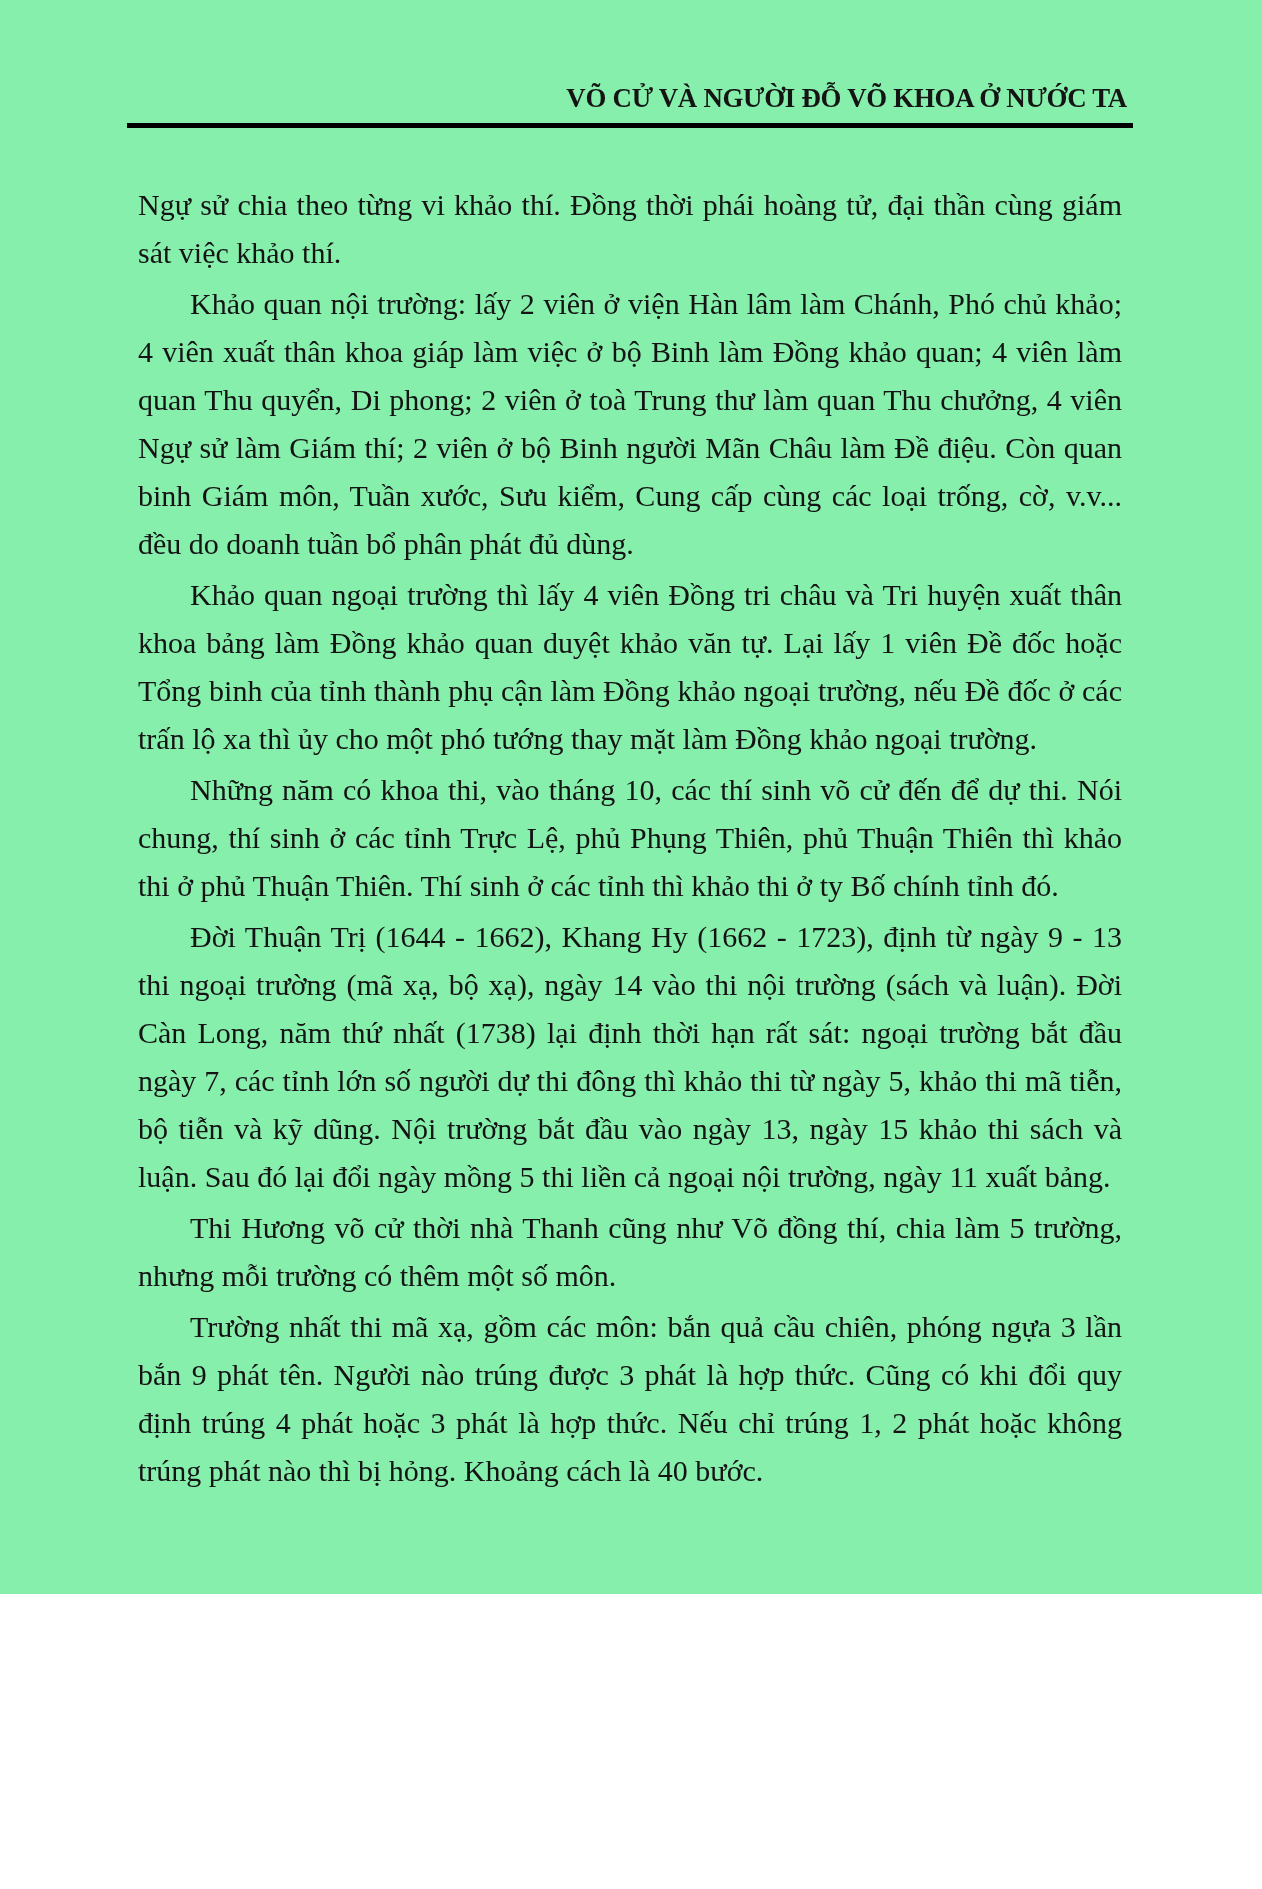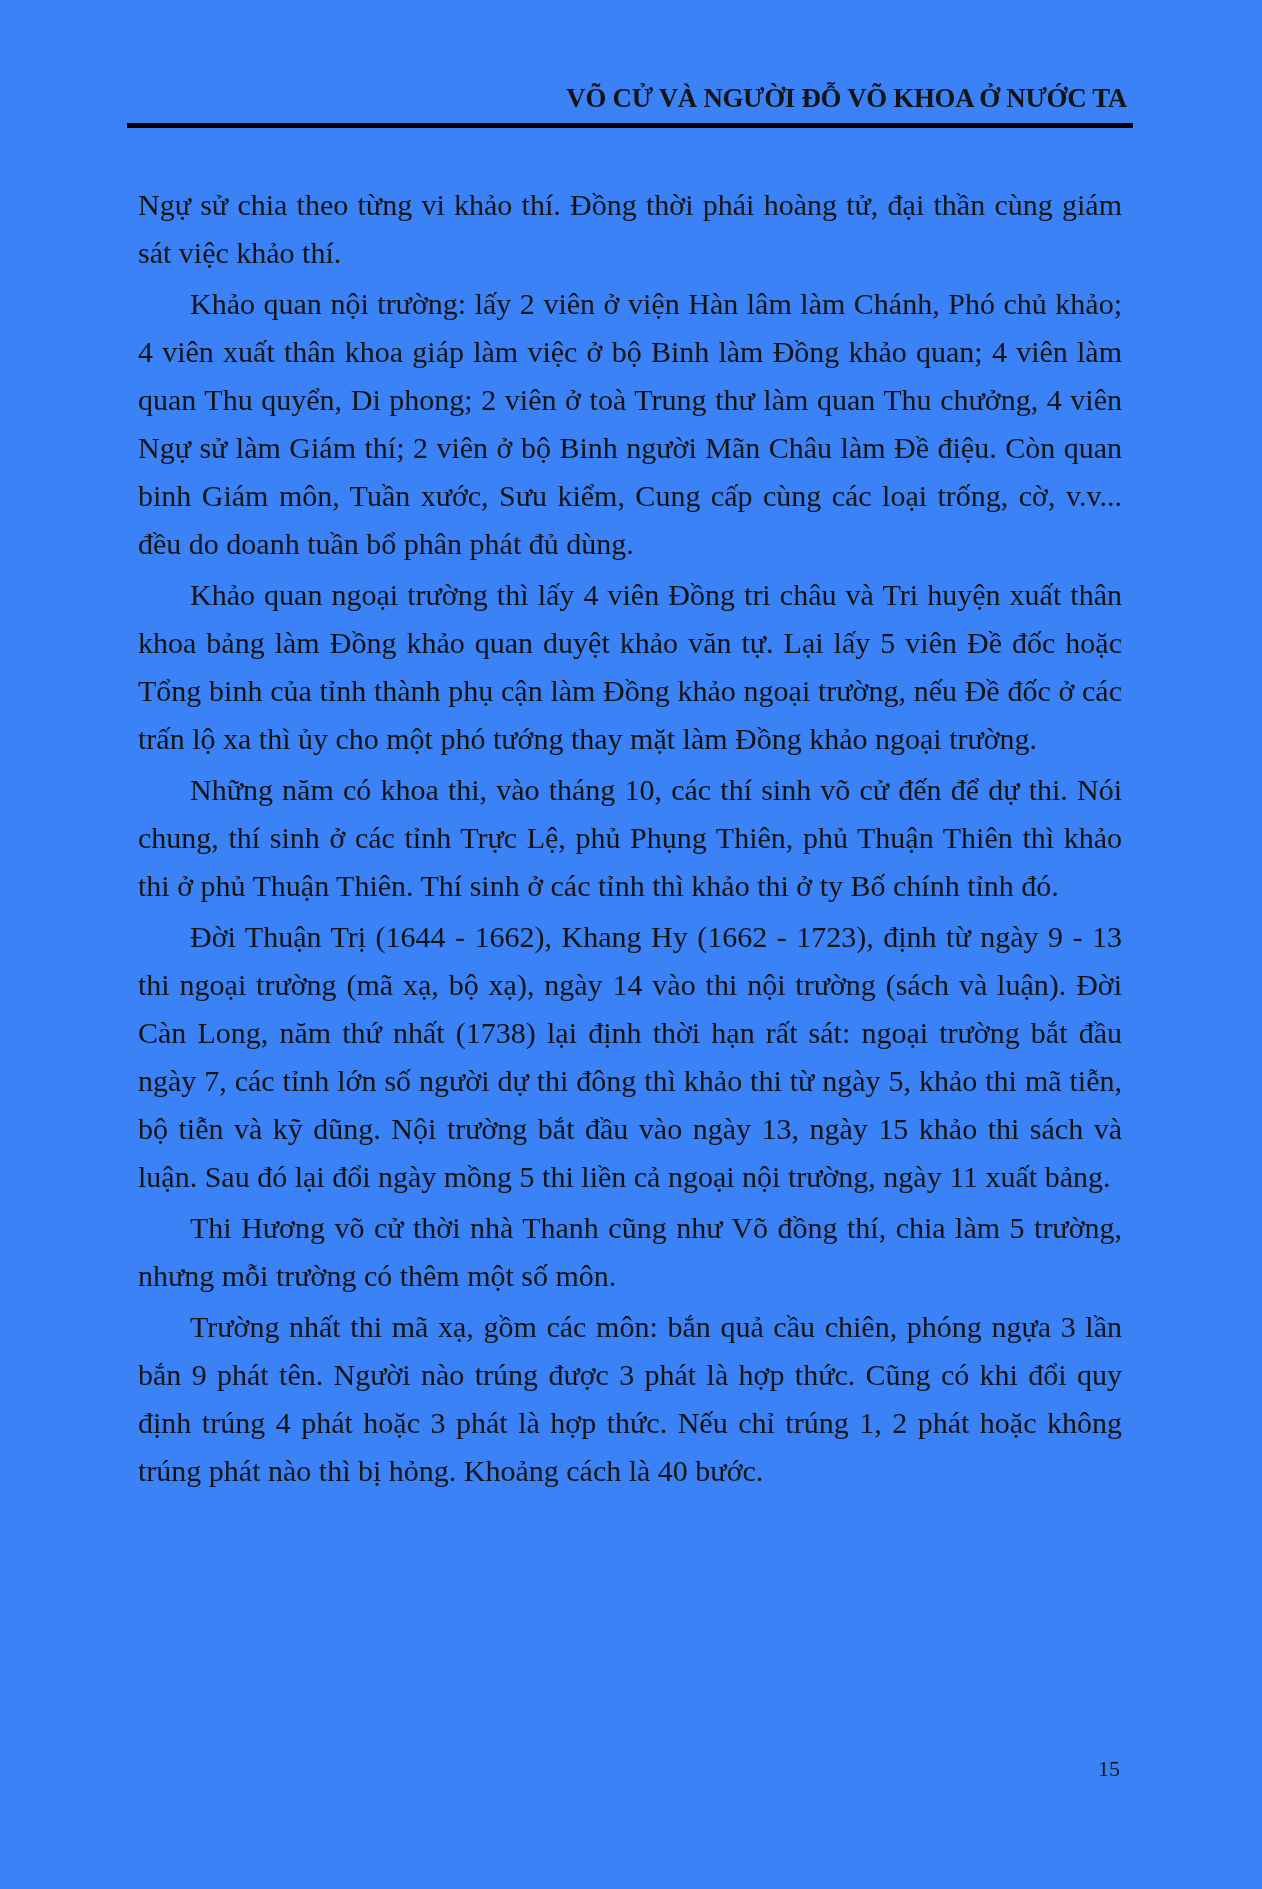--- a/index.html
+++ b/index.html
@@ -3,22 +3,22 @@
 <meta charset="utf-8">
 <style>
   html, body {
     margin: 0;
     padding: 0;
     background: #ffffff;
   }
   .page {
     position: relative;
     width: 1262px;
-    height: 1889px;
-    background: #3b82f6;
+    height: 1594px;
+    background: #86efac;
     font-family: "Liberation Serif", serif;
     color: #141414;
     overflow: hidden;
   }
   
   .running-head {
     position: absolute;
     top: 82px;
     left: 127px;
     width: 1000px;
@@ -76,21 +76,21 @@
 <div class="page">
 
   <header>
     <div class="running-head">VÕ CỬ VÀ NGƯỜI ĐỖ VÕ KHOA Ở NƯỚC TA</div>
     <div class="header-rule"></div>
   </header>
 
   <main class="body-text">
     <p class="para flush">Ngự sử chia theo từng vi khảo thí. Đồng thời phái hoàng tử, đại thần cùng giám sát việc khảo thí.</p>
     <p class="para indent">Khảo quan nội trường: lấy 2 viên ở viện Hàn lâm làm Chánh, Phó chủ khảo; 4 viên xuất thân khoa giáp làm việc ở bộ Binh làm Đồng khảo quan; 4 viên làm quan Thu quyển, Di phong; 2 viên ở toà Trung thư làm quan Thu chưởng, 4 viên Ngự sử làm Giám thí; 2 viên ở bộ Binh người Mãn Châu làm Đề điệu. Còn quan binh Giám môn, Tuần xước, Sưu kiểm, Cung cấp cùng các loại trống, cờ, v.v... đều do doanh tuần bổ phân phát đủ dùng.</p>
-    <p class="para indent">Khảo quan ngoại trường thì lấy 4 viên Đồng tri châu và Tri huyện xuất thân khoa bảng làm Đồng khảo quan duyệt khảo văn tự. Lại lấy 5 viên Đề đốc hoặc Tổng binh của tỉnh thành phụ cận làm Đồng khảo ngoại trường, nếu Đề đốc ở các trấn lộ xa thì ủy cho một phó tướng thay mặt làm Đồng khảo ngoại trường.</p>
+    <p class="para indent">Khảo quan ngoại trường thì lấy 4 viên Đồng tri châu và Tri huyện xuất thân khoa bảng làm Đồng khảo quan duyệt khảo văn tự. Lại lấy 1 viên Đề đốc hoặc Tổng binh của tỉnh thành phụ cận làm Đồng khảo ngoại trường, nếu Đề đốc ở các trấn lộ xa thì ủy cho một phó tướng thay mặt làm Đồng khảo ngoại trường.</p>
     <p class="para indent">Những năm có khoa thi, vào tháng 10, các thí sinh võ cử đến để dự thi. Nói chung, thí sinh ở các tỉnh Trực Lệ, phủ Phụng Thiên, phủ Thuận Thiên thì khảo thi ở phủ Thuận Thiên. Thí sinh ở các tỉnh thì khảo thi ở ty Bố chính tỉnh đó.</p>
     <p class="para indent">Đời Thuận Trị (1644 - 1662), Khang Hy (1662 - 1723), định từ ngày 9 - 13 thi ngoại trường (mã xạ, bộ xạ), ngày 14 vào thi nội trường (sách và luận). Đời Càn Long, năm thứ nhất (1738) lại định thời hạn rất sát: ngoại trường bắt đầu ngày 7, các tỉnh lớn số người dự thi đông thì khảo thi từ ngày 5, khảo thi mã tiễn, bộ tiễn và kỹ dũng. Nội trường bắt đầu vào ngày 13, ngày 15 khảo thi sách và luận. Sau đó lại đổi ngày mồng 5 thi liền cả ngoại nội trường, ngày 11 xuất bảng.</p>
     <p class="para indent">Thi Hương võ cử thời nhà Thanh cũng như Võ đồng thí, chia làm 5 trường, nhưng mỗi trường có thêm một số môn.</p>
     <p class="para indent">Trường nhất thi mã xạ, gồm các môn: bắn quả cầu chiên, phóng ngựa 3 lần bắn 9 phát tên. Người nào trúng được 3 phát là hợp thức. Cũng có khi đổi quy định trúng 4 phát hoặc 3 phát là hợp thức. Nếu chỉ trúng 1, 2 phát hoặc không trúng phát nào thì bị hỏng. Khoảng cách là 40 bước.</p>
   </main>
 
   <footer>
     <div class="page-number">15</div>
   </footer>
 

